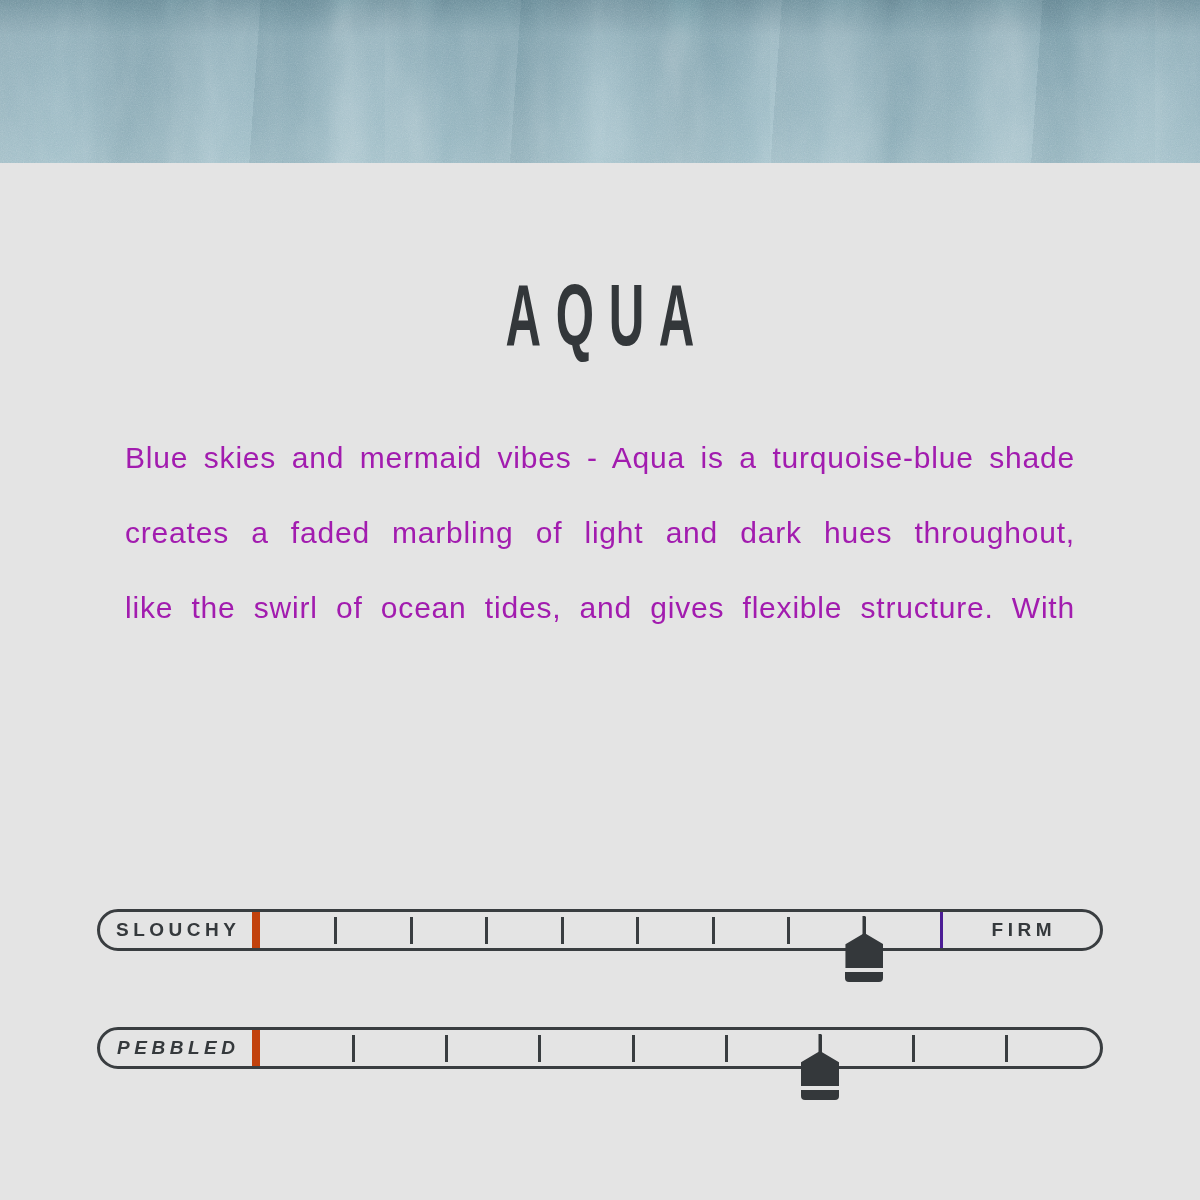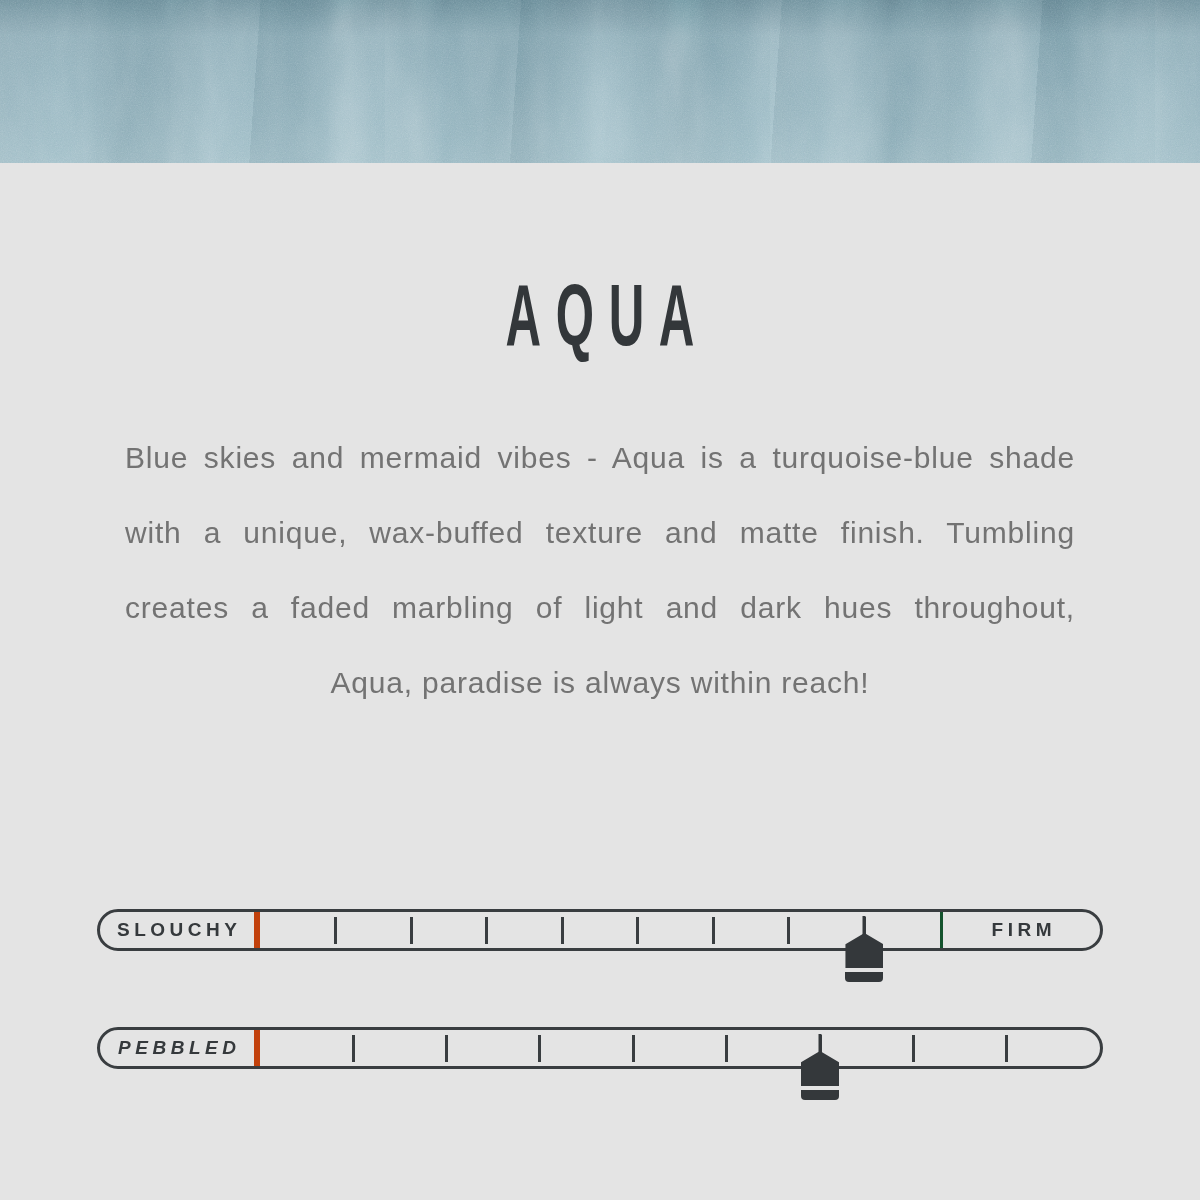--- a/index.html
+++ b/index.html
@@ -49,21 +49,21 @@
     white-space: nowrap;
   }
 
   
   .description {
     position: absolute;
     top: 420px; left: 125px;
     width: 950px;
     font-size: 30px;
     letter-spacing: 0.8px;
-    color: #737373;
+    color: #a21caf;
   }
   .description .line {
     height: 75px;
     line-height: 75px;
     white-space: nowrap;
     text-align: justify;
     text-align-last: justify;
   }
   .description .line.last {
     text-align: center;
@@ -89,22 +89,22 @@
     display: flex;
     align-items: center;
     justify-content: center;
     font-size: 19px;
     font-weight: 700;
     letter-spacing: 4.5px;
     text-indent: 4.5px;
     color: #35393c;
     white-space: nowrap;
   }
-  .cap-left  { border-right: 6px solid #c2410c; }
-  .cap-right { border-left:  3px solid #14532d; }
+  .cap-left  { border-right: 8px solid #c2410c; }
+  .cap-right { border-left:  3px solid #4c1d95; }
 
   .track { position: relative; flex: 1 1 auto; }
 
   .tick {
     position: absolute;
     top: 5px;
     width: 3px; height: 27px;
     background: #393d40;
   }
 
@@ -154,23 +154,22 @@
       <feColorMatrix type="saturate" values="0"></feColorMatrix>
     </filter>
     <rect width="1200" height="163" filter="url(#fGrain)"></rect>
   </svg>
 </div>
 
 <h1 class="title">AQUA</h1>
 
 <div class="description">
   <div class="line">Blue skies and mermaid vibes - Aqua is a turquoise-blue shade</div>
-  <div class="line">with a unique, wax-buffed texture and matte finish. Tumbling</div>
   <div class="line">creates a faded marbling of light and dark hues throughout,</div>
-  <div class="line last">Aqua, paradise is always within reach!</div>
+  <div class="line">like the swirl of ocean tides, and gives flexible structure. With</div>
 </div>
 
 <div class="slider slider-structure">
   <div class="cap cap-left">SLOUCHY</div>
   <div class="track">
       <div class="tick" style="left: calc(11.1111% - 1.5px);"></div>
       <div class="tick" style="left: calc(22.2222% - 1.5px);"></div>
       <div class="tick" style="left: calc(33.3333% - 1.5px);"></div>
       <div class="tick" style="left: calc(44.4444% - 1.5px);"></div>
       <div class="tick" style="left: calc(55.5556% - 1.5px);"></div>

